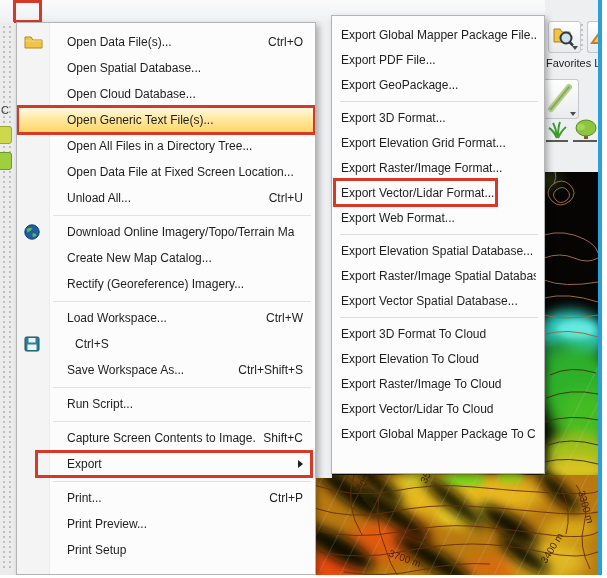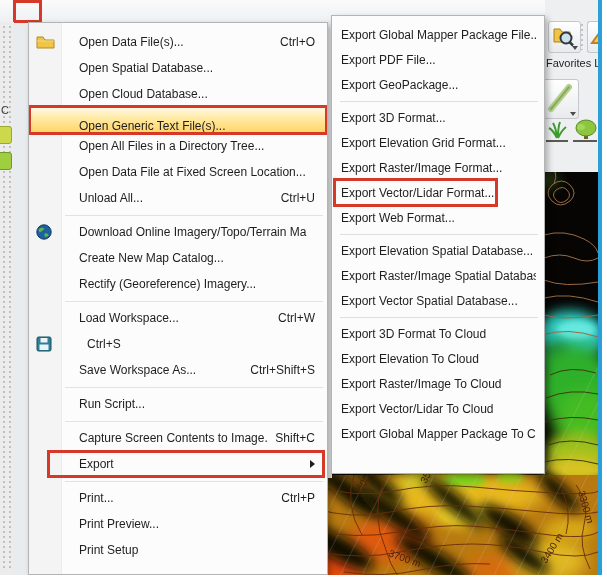--- a/index.html
+++ b/index.html
@@ -30,33 +30,33 @@
 
   
   .left-strip{position:absolute;left:0;top:22px;width:14px;height:553px;background:#ececec;z-index:4;overflow:hidden;}
   .grip{position:absolute;top:4px;bottom:4px;width:2px;background-image:repeating-linear-gradient(#c0c0c0 0 2px,transparent 2px 5px);}
   .left-c{position:absolute;left:1px;top:82px;font-size:11px;color:#3a3a3a;}
   .sliver{position:absolute;left:-6px;width:16px;height:16px;border-radius:3px;}
 
   
   .menu-panel{position:absolute;background:#fcfcfc;border:1px solid #b4b4b4;
     box-shadow:3px 3px 6px rgba(0,0,0,.28);box-sizing:border-box;padding-top:6px;overflow:hidden;}
-  .file-menu{left:28px;top:22px;width:300px;height:553px;z-index:5;}
+  .file-menu{left:16px;top:22px;width:300px;height:553px;z-index:5;}
   .file-menu::before{content:'';position:absolute;left:0;top:0;bottom:0;width:32px;background:#f4f4f4;border-right:1px solid #ececec;}
   .export-menu{left:331px;top:15px;width:214px;height:459px;z-index:6;}
 
   .row{position:relative;height:26px;display:flex;align-items:center;
     padding-left:50px;padding-right:12px;font-size:12px;color:#1e1e1e;box-sizing:border-box;}
   .export-menu .row{height:25px;padding-left:9px;padding-right:8px;}
   .row .label{flex:1;white-space:nowrap;overflow:hidden;}
   .row .shortcut{white-space:nowrap;margin-left:8px;}
   .sep{position:relative;height:8px;}
   .file-menu .sep::after{content:'';position:absolute;left:36px;right:4px;top:50%;border-top:1px solid #e2e2e2;}
   .export-menu .sep::after{content:'';position:absolute;left:8px;right:6px;top:50%;border-top:1px solid #dedede;}
-  .row.hl{background:linear-gradient(#fffbe9,#ffe9a2 45%,#ffd564);align-items:flex-end;}
+  .row.hl{background:linear-gradient(#fffbe9,#ffe9a2 45%,#ffd564);}
   .row .icon{position:absolute;left:7px;top:50%;transform:translateY(-50%);line-height:0;}
   .sub-arrow{width:0;height:0;border-left:5px solid #1e1e1e;border-top:4px solid transparent;border-bottom:4px solid transparent;margin-left:6px;}
 
   .redbox{display:none;}
   .row.boxed .redbox{display:block;position:absolute;border:3px solid #d63928;pointer-events:none;z-index:9;}
   .file-menu .row.hl.boxed .redbox{left:-1px;right:-1px;top:-2px;bottom:-2px;}
   .file-menu .row.boxed:not(.hl) .redbox{left:18px;right:2px;top:-1px;bottom:-1px;}
   .export-menu .row.boxed .redbox{left:1px;right:46px;top:-2px;bottom:-2px;}
 </style>
 </head>

